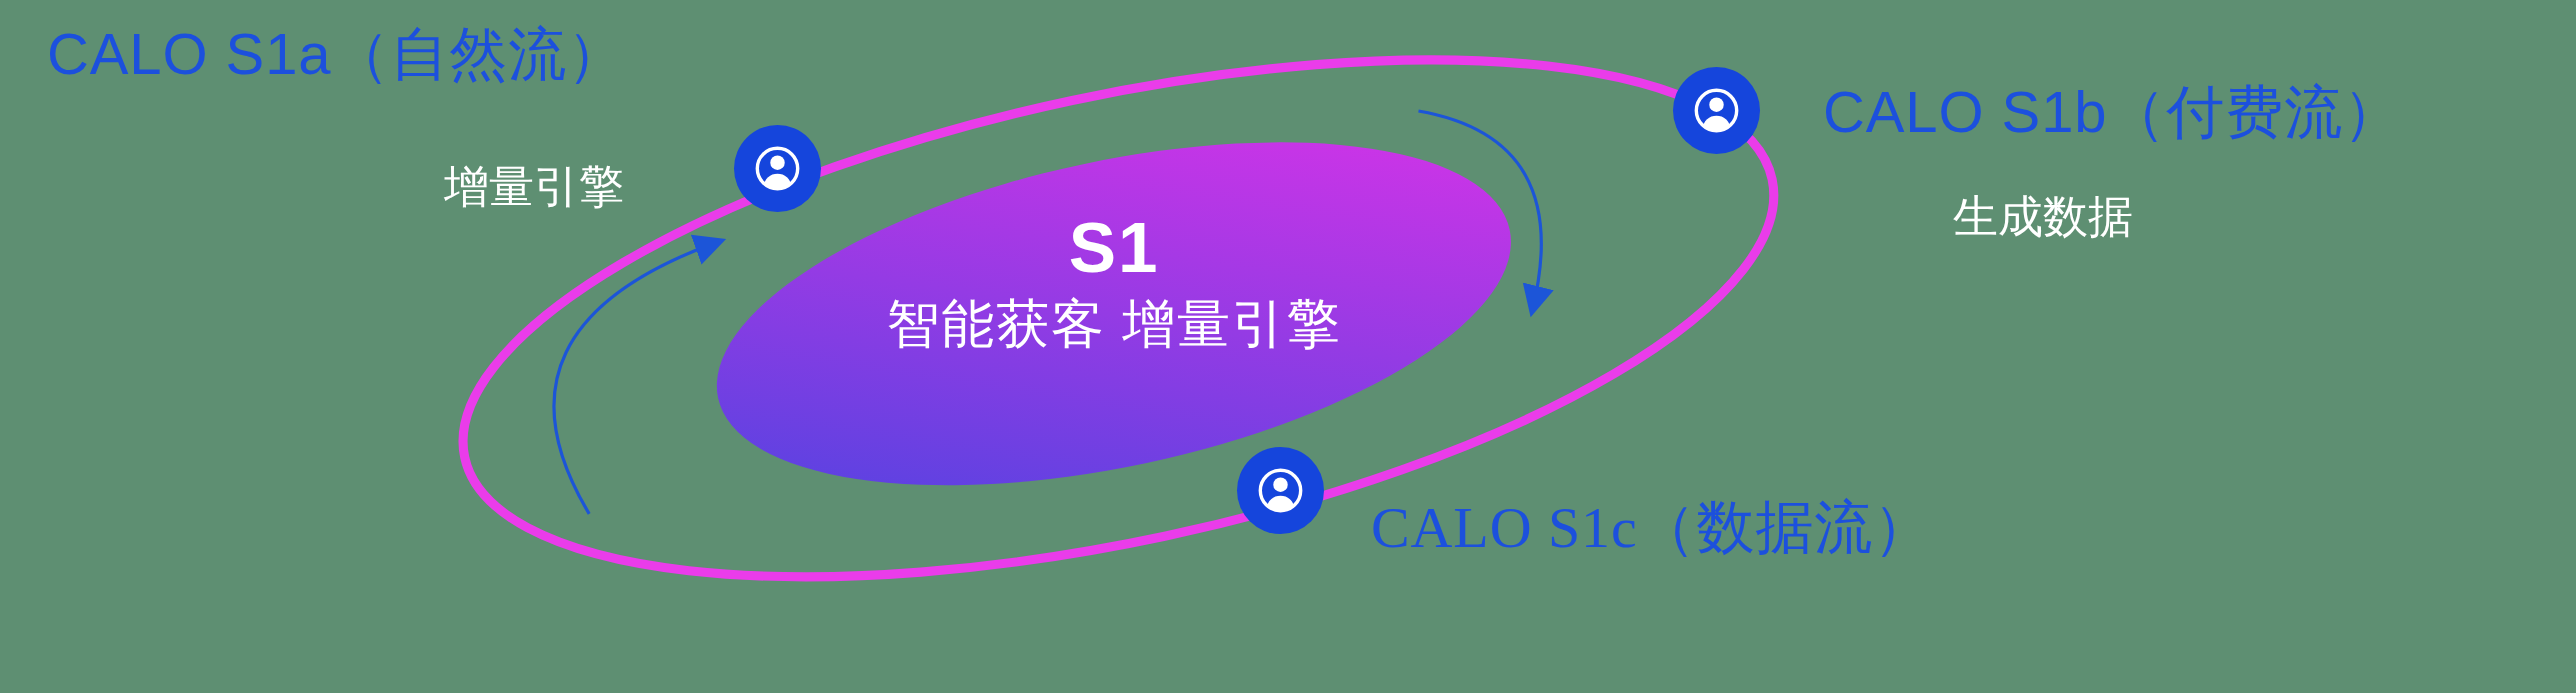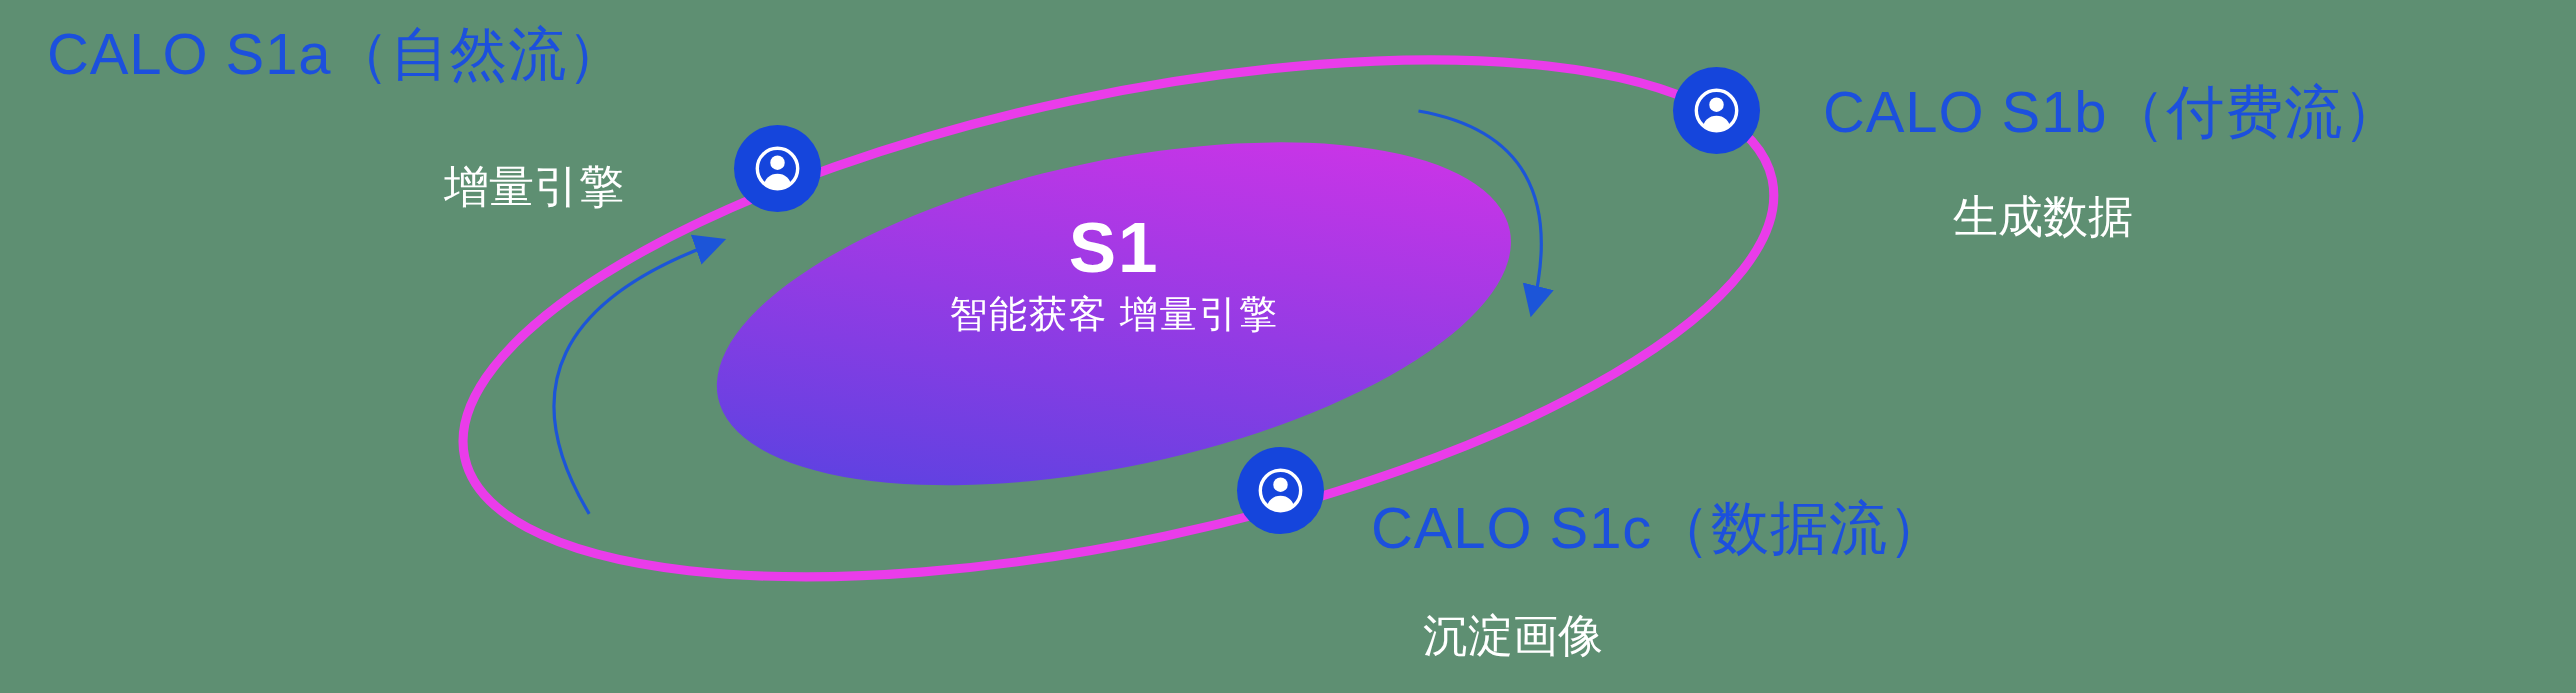--- a/index.html
+++ b/index.html
@@ -48,26 +48,25 @@
   .core-title {
     color: var(--white, #ffffff);
     font-size: 71px;
     font-weight: 700;
     letter-spacing: 1.8px;
     transform: translateX(-50%);
     white-space: nowrap;
   }
   .core-subtitle {
     color: var(--white, #ffffff);
-    font-size: 38px;
+    font-size: 53px;
     font-weight: 500;
     letter-spacing: 1.8px;
     transform: translateX(-50%);
     white-space: nowrap;
-    font-family: Liberation Serif, serif;
   }
 </style>
 </head>
 <body>
 
 <div class="canvas">
 
   <svg class="bg-svg" viewBox="0 0 2833 763">
     <defs>
       <linearGradient id="coreGrad" x1="0%" y1="100%" x2="100%" y2="0%">
@@ -120,17 +119,16 @@
 
   <div class="abs node-circle" style="left:1237px; top:447px;">
     <svg viewBox="0 0 48 48" width="51" height="51">
       <circle cx="24" cy="24" r="19" fill="none" stroke="#ffffff" stroke-width="3.2"></circle>
       <g clip-path="url(#nodeClip)">
         <circle cx="24" cy="18.5" r="6.8" fill="#ffffff"></circle>
         <ellipse cx="24" cy="40" rx="12.5" ry="11" fill="#ffffff"></ellipse>
       </g>
     </svg>
   </div>
-  <div class="abs node-label" style="left:1371px; top:496px;">CALO S1c（数据流）</div>
-  <div class="abs node-sublabel" style="left:1423px; top:611px;">沉淀画像</div>
+  <div class="abs node-label" style="left:1371px; top:496px;font-family:Liberation Serif, serif;">CALO S1c（数据流）</div>
 
 </div>
 
 
 </body></html>

